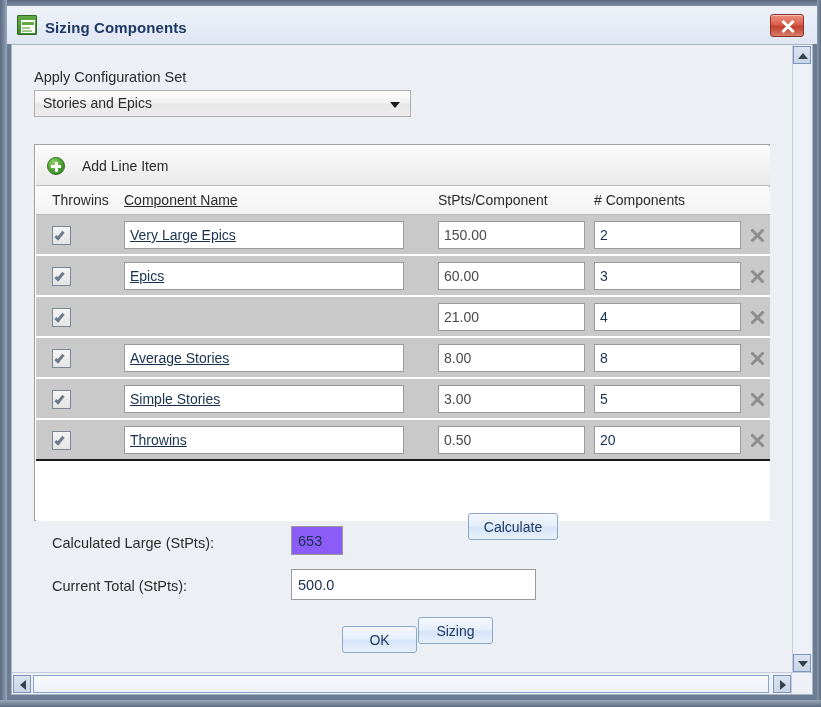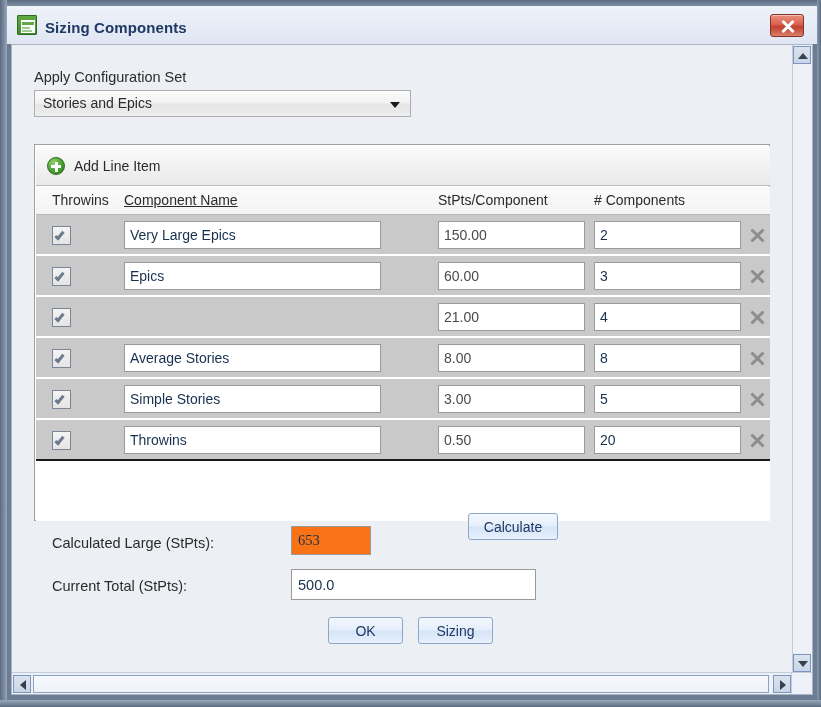--- a/index.html
+++ b/index.html
@@ -151,21 +151,21 @@
     background: radial-gradient(circle at 35% 28%, #8ed06a 0%, #49a033 55%, #2f7a20 100%);
     border: 1px solid #2c6b1d;
     flex: 0 0 auto;
   }
   #add-icon .ph, #add-icon .pv {
     position: absolute; background: #ffffff;
   }
   #add-icon .ph { left: 3px; top: 7px; width: 10px; height: 3px; }
   #add-icon .pv { left: 6.5px; top: 3.5px; width: 3px; height: 10px; }
   #add-line-label {
-    margin-left: 9px; font-size: 14px; color: #2b2b2b;
+    margin-left: 17px; font-size: 14px; color: #2b2b2b;
   }
 
   
   #grid-header {
     position: absolute; left: 1px; top: 42px;
     width: 734px; height: 28px;
     background: linear-gradient(to bottom, #fbfbfb 0%, #f3f3f3 100%);
     border-bottom: 1px solid #b8b8b8;
   }
   #grid-header .hcell {
@@ -211,21 +211,21 @@
     position: absolute; top: 6px;
     height: 28px;
     background: #ffffff;
     border: 1px solid #9a9a9a;
     font-size: 14px;
     color: #17314f;
     padding: 0 0 0 5px;
     font-family: "Liberation Sans", sans-serif;
     outline: none;
   }
-  .in-name  { left: 88px;  width: 257px; }
+  .in-name  { left: 88px;  width: 280px; text-decoration: underline; }
   .in-stpts { left: 402px; width: 147px; color: #4a4a4a; }
   .in-count { left: 558px; width: 147px; color: #17314f; }
 
   .del-x {
     position: absolute; left: 713px; top: 12px;
     width: 17px; height: 17px; cursor: pointer;
   }
   .del-x i {
     position: absolute; left: 0; top: 7px;
     width: 17px; height: 3px; background: #8d8d8d; border-radius: 1px;
@@ -233,24 +233,24 @@
   .del-x i:first-child { transform: rotate(45deg); }
   .del-x i:last-child  { transform: rotate(-45deg); }
 
   
   #calc-total-label {
     position: absolute; left: 40px; top: 490px;
     font-size: 14.5px; color: #2b2b2b;
   }
   #calc-total-value {
     position: absolute; left: 279px; top: 481px;
-    width: 80px; height: 29px;
-    background: #f97316; border: 1px solid #9a9a9a;
+    width: 52px; height: 29px;
+    background: #8b5cf6; border: 1px solid #9a9a9a;
     font-size: 14.5px; color: #17314f;
-    padding-left: 6px; font-family: Liberation Serif, serif;
+    padding-left: 6px; font-family: Liberation Sans, sans-serif;
     outline: none;
   }
   #calculate-button {
     position: absolute; left: 456px; top: 468px;
     width: 90px; height: 27px;
     background: linear-gradient(to bottom, #f4f8fd 0%, #e5eefa 48%, #d5e4f7 52%, #e8f1fc 100%);
     border: 1px solid #8ba7c9;
     border-radius: 3px;
     font-size: 14px; color: #1f3864;
     display: flex; align-items: center; justify-content: center;
@@ -273,21 +273,21 @@
   .dlg-button {
     position: absolute; top: 572px;
     width: 75px; height: 27px;
     background: linear-gradient(to bottom, #f4f8fd 0%, #e5eefa 48%, #d5e4f7 52%, #e8f1fc 100%);
     border: 1px solid #8ba7c9;
     border-radius: 3px;
     font-size: 14px; color: #1f3864;
     display: flex; align-items: center; justify-content: center;
     cursor: pointer;
   }
-  #ok-button { left: 316px; }
+  #ok-button { left: 330px; margin-top: 9px; }
   #cancel-button { left: 406px; }
 
   
   #vscroll {
     position: absolute; right: 0; top: 0;
     width: 20px; height: 628px;
     background: #edf1f7;
     border-left: 1px solid #c3ccda;
   }
   .sb-arrow {

